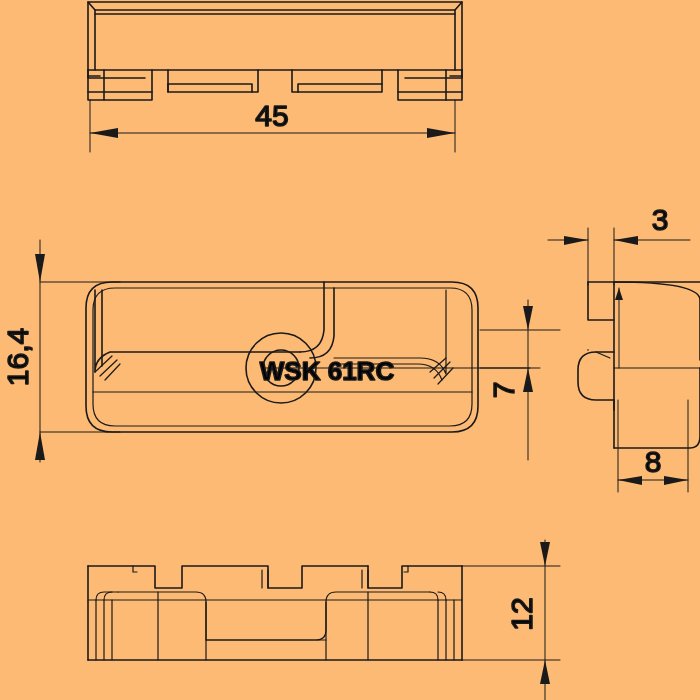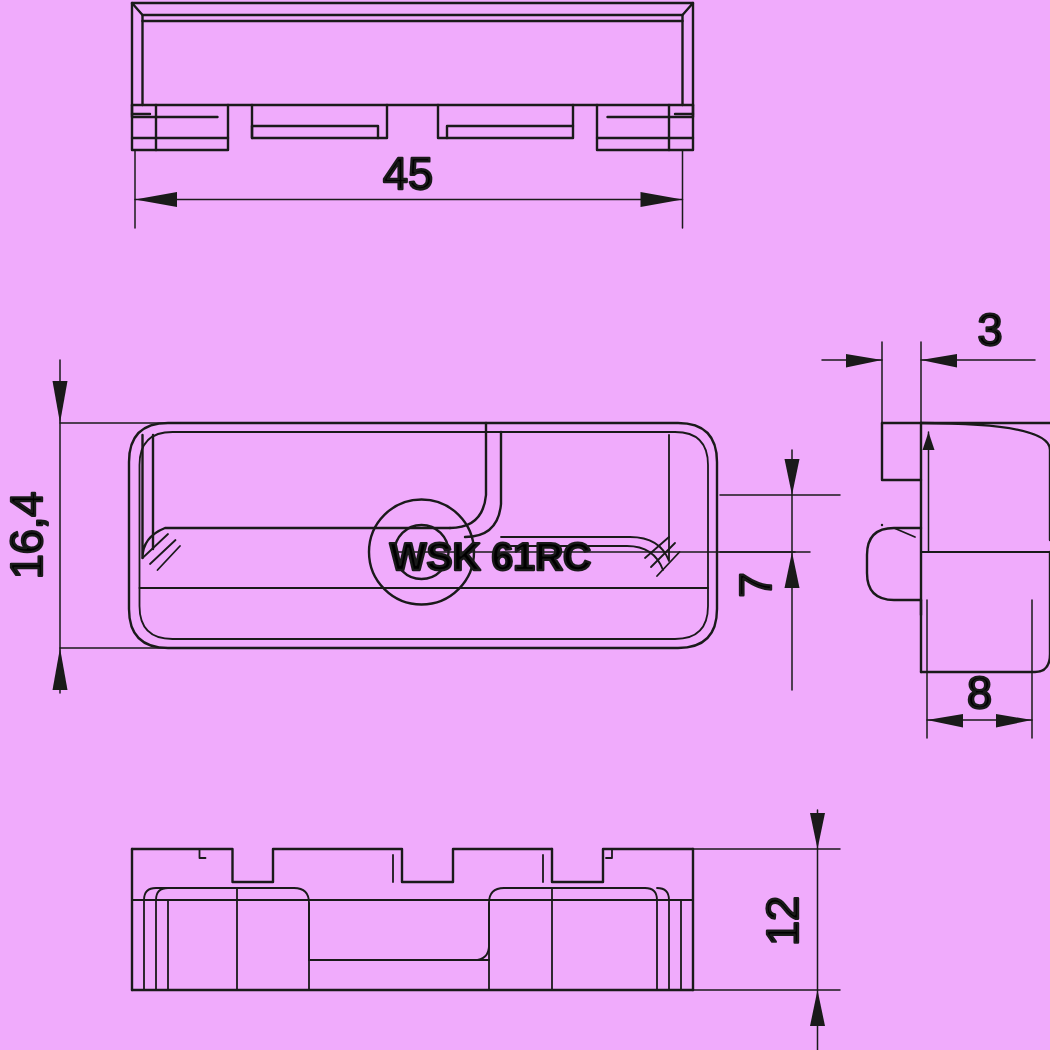--- a/index.html
+++ b/index.html
@@ -1,18 +1,18 @@
 <!DOCTYPE html>
 <html><head>
 <meta charset="utf-8">
 <style>
   html,body{margin:0;padding:0;background:#ffffff;}
   body{width:700px;height:700px;overflow:hidden;
        font-family:"Liberation Sans", sans-serif;}
-  #sheet{position:relative;width:700px;height:700px;background:#f0abfc;}
+  #sheet{position:relative;width:700px;height:700px;background:#fdba74;}
   svg{display:block;}
   .dimtext{font-family:"Liberation Sans", sans-serif;font-weight:400;fill:#000;}
   .partlabel{font-family:"Liberation Sans", sans-serif;font-weight:700;fill:#000;}
 </style>
 </head>
 <body>
 
 <div id="sheet">
 
 <svg width="700" height="700" viewBox="0 0 700 700" shape-rendering="geometricPrecision">

